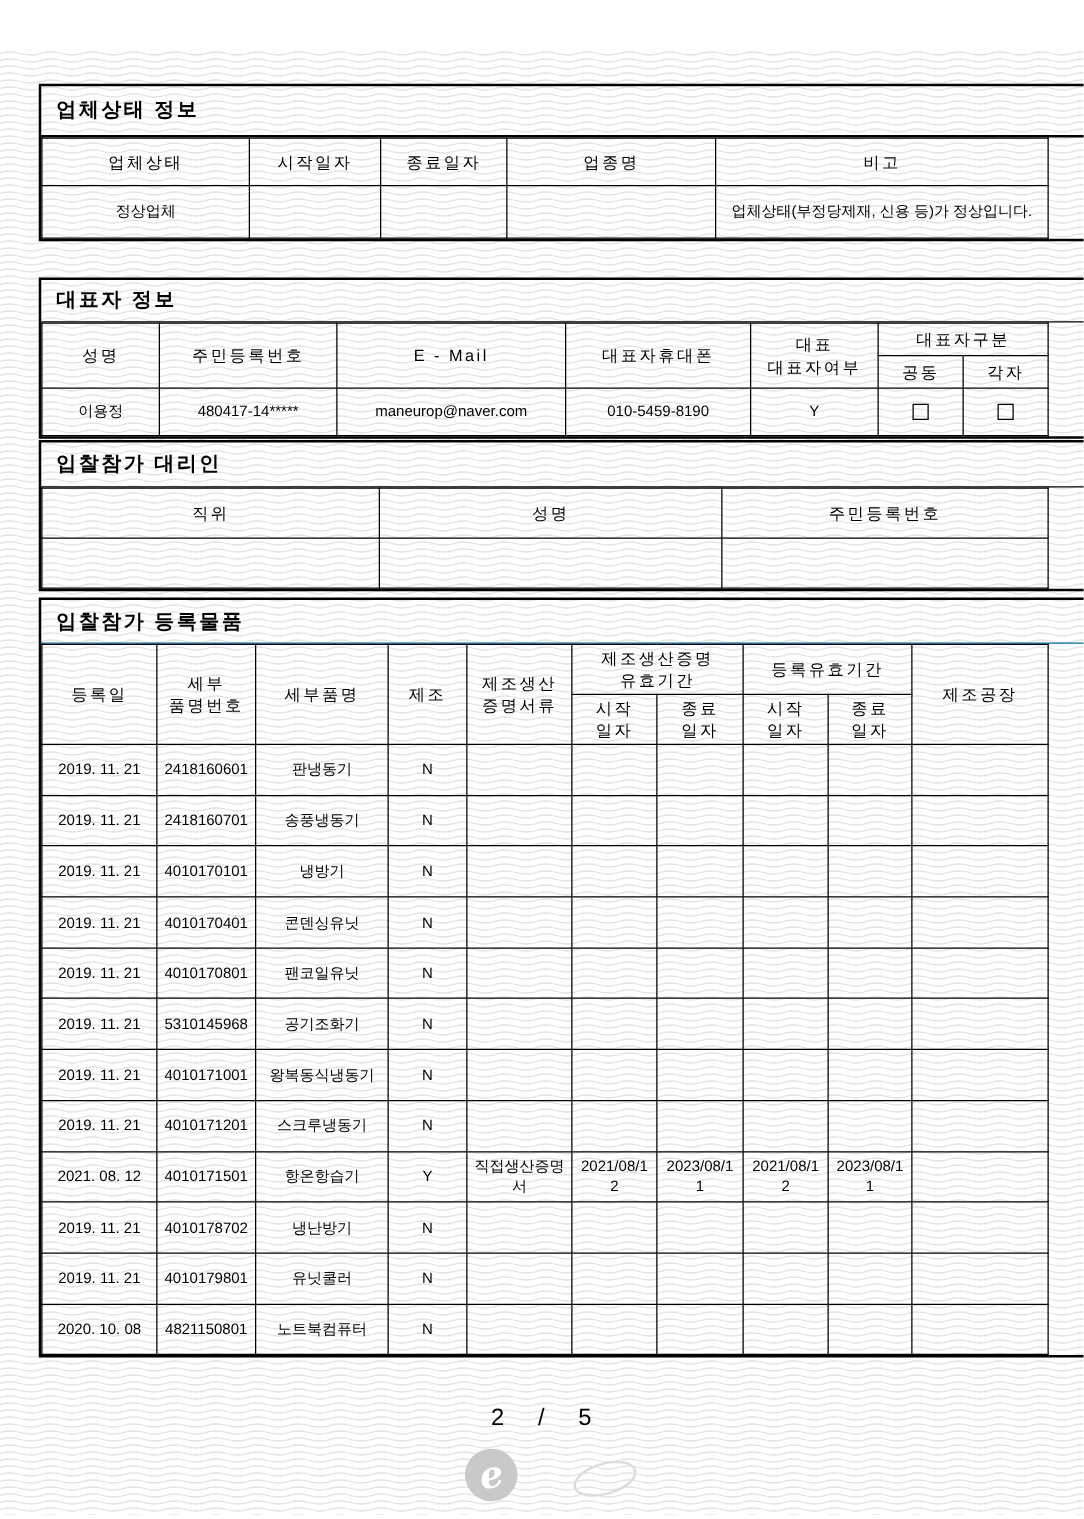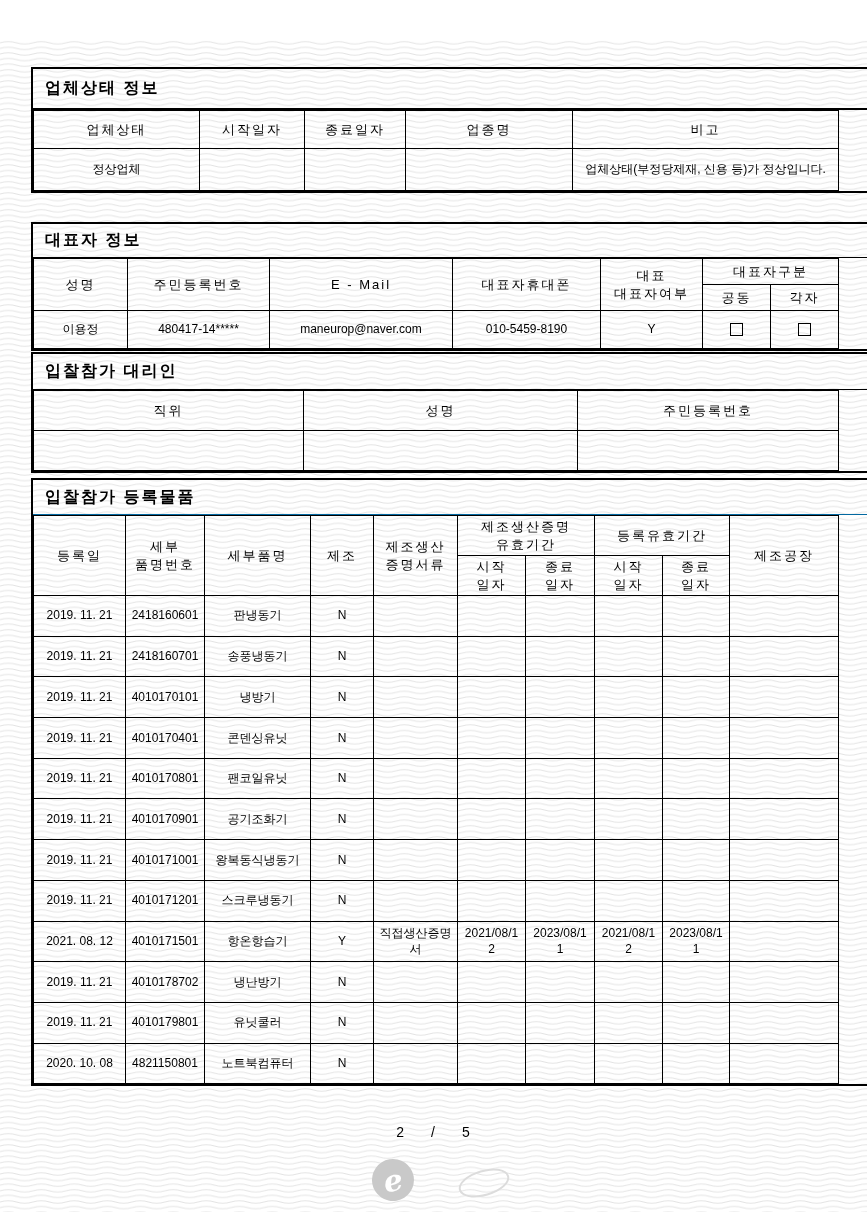--- a/index.html
+++ b/index.html
@@ -42,21 +42,21 @@
   #sec4 .hdr-row { height:40px; }
   #sec4 tbody tr { height:40.7px; }
 
   .checkbox {
     width:13px; height:13px; border:1px solid #000;
     display:inline-block; background:transparent; vertical-align:middle;
   }
 
   .page-num {
     position:absolute; top:1124px; left:0; width:867px;
-    text-align:center; font-size:14px; z-index:1; letter-spacing:1px;
+    text-align:center; font-size:19px; z-index:1; letter-spacing:1px;
   }
   .page-num span { margin:0 13px; }
 
   .logo { position:absolute; top:1150px; left:372px; width:150px; height:64px; z-index:1; }
   .emblem {
     position:absolute; left:0; top:9px; width:42px; height:42px; border-radius:50%;
     background:#c9c9c9; color:#fff; display:flex; align-items:center; justify-content:center;
     font-family:"DejaVu Serif",serif; font-style:italic; font-weight:bold; font-size:30px;
     transform:rotate(-10deg);
   }
@@ -276,21 +276,21 @@
             <td></td>
             <td></td>
             <td></td>
             <td></td>
             <td></td>
             <td></td>
           </tr>
 
           <tr>
             <td>2019. 11. 21</td>
-            <td>4010170901</td>
+            <td>5310145968</td>
             <td>공기조화기</td>
             <td>N</td>
             <td></td>
             <td></td>
             <td></td>
             <td></td>
             <td></td>
             <td></td>
           </tr>
 

